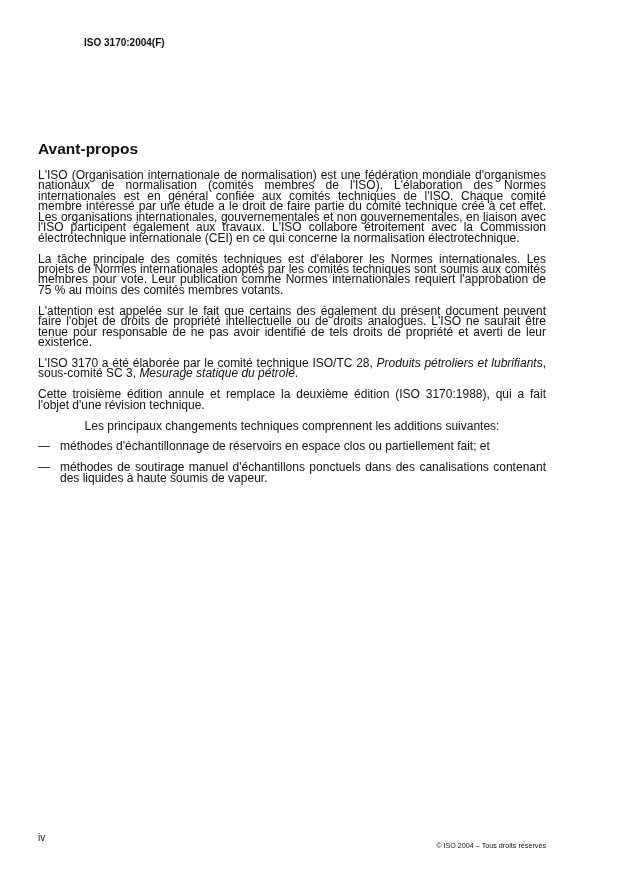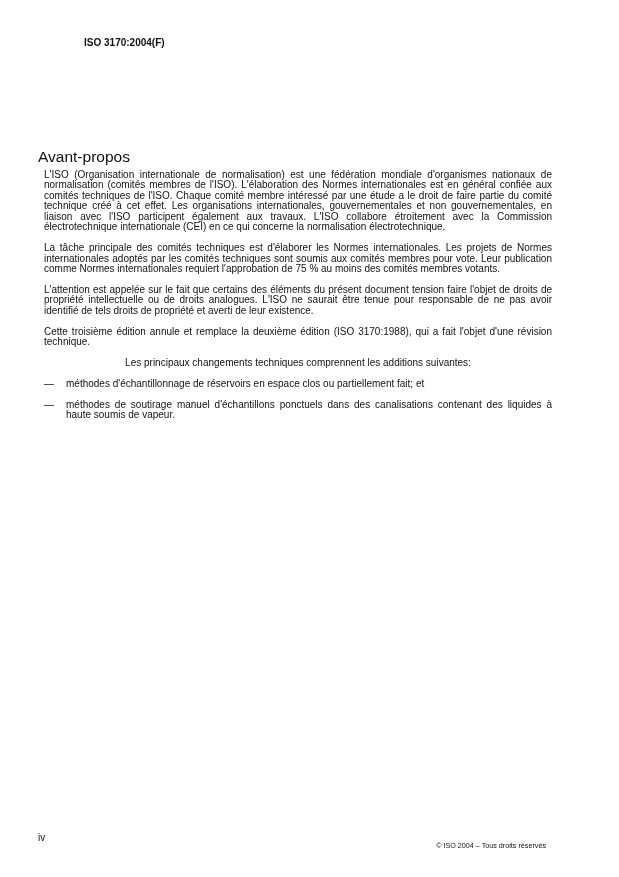--- a/index.html
+++ b/index.html
@@ -1,40 +1,41 @@
 <!DOCTYPE html>
 <html><head>
 <meta charset="utf-8">
 <style>
   html, body { margin: 0; padding: 0; background: #ffffff; }
   body { width: 619px; height: 877px; position: relative; overflow: hidden;
          font-family: "Liberation Sans", sans-serif; color: #111; }
   .header-code { position: absolute; left: 38px; top: 37px; font-size: 10px; font-weight: bold; margin-left: 46px; }
-  .title { position: absolute; left: 38px; top: 148px; font-size: 15.5px; font-weight: normal; margin: 0; }
-  .body { position: absolute; left: 44px; top: 170px; width: 508px; font-size: 10px; line-height: 10.45px; }
+  .title { position: absolute; left: 38px; top: 140px; font-size: 15.5px; font-weight: bold; margin: 0; }
+  .body { position: absolute; left: 38px; top: 170px; width: 508px; font-size: 12px; line-height: 10.45px; }
   .body p { margin: 0 0 10.4px 0; text-align: justify; }
   .body p.left { text-align: center; }
   .dash-item { display: flex; margin: 0 0 10.4px 0; }
   .dash { width: 22px; flex: none; }
   .dash-text { flex: 1; text-align: justify; }
   em { font-style: italic; }
   .footer-page { position: absolute; left: 38px; top: 832px; font-size: 10px; }
   .footer-copy { position: absolute; right: 73px; top: 841px; font-size: 7.2px; text-align: center; }
 </style>
 </head>
 <body>
 
 <div class="header-code">ISO 3170:2004(F)</div>
 
 <h1 class="title">Avant-propos</h1>
 
 <div class="body">
   <p>L'ISO (Organisation internationale de normalisation) est une fédération mondiale d'organismes nationaux de normalisation (comités membres de l'ISO). L'élaboration des Normes internationales est en général confiée aux comités techniques de l'ISO. Chaque comité membre intéressé par une étude a le droit de faire partie du comité technique créé à cet effet. Les organisations internationales, gouvernementales et non gouvernementales, en liaison avec l'ISO participent également aux travaux. L'ISO collabore étroitement avec la Commission électrotechnique internationale (CEI) en ce qui concerne la normalisation électrotechnique.</p>
   <p>La tâche principale des comités techniques est d'élaborer les Normes internationales. Les projets de Normes internationales adoptés par les comités techniques sont soumis aux comités membres pour vote. Leur publication comme Normes internationales requiert l'approbation de 75 % au moins des comités membres votants.</p>
-  <p>L'attention est appelée sur le fait que certains des éléments du présent document tension faire l'objet de droits de propriété intellectuelle ou de droits analogues. L'ISO ne saurait être tenue pour responsable de ne pas avoir identifié de tels droits de propriété et averti de leur existence.</p>
+  <p>L'attention est appelée sur le fait que certains des également du présent document peuvent faire l'objet de droits de propriété intellectuelle ou de droits analogues. L'ISO ne saurait être tenue pour responsable de ne pas avoir identifié de tels droits de propriété et averti de leur existence.</p>
+  <p><span>L'ISO 3170 a été élaborée par le comité technique ISO/TC 28, </span><em>Produits pétroliers et lubrifiants</em><span>, sous-comité SC 3, </span><em>Mesurage statique du pétrole</em><span>.</span></p>
   <p>Cette troisième édition annule et remplace la deuxième édition (ISO 3170:1988), qui a fait l'objet d'une révision technique.</p>
   <p class="left">Les principaux changements techniques comprennent les additions suivantes:</p>
   <div class="dash-item">
     <span class="dash">—</span>
     <span class="dash-text">méthodes d'échantillonnage de réservoirs en espace clos ou partiellement fait; et</span>
   </div>
   <div class="dash-item">
     <span class="dash">—</span>
     <span class="dash-text">méthodes de soutirage manuel d'échantillons ponctuels dans des canalisations contenant des liquides à haute soumis de vapeur.</span>
   </div>

